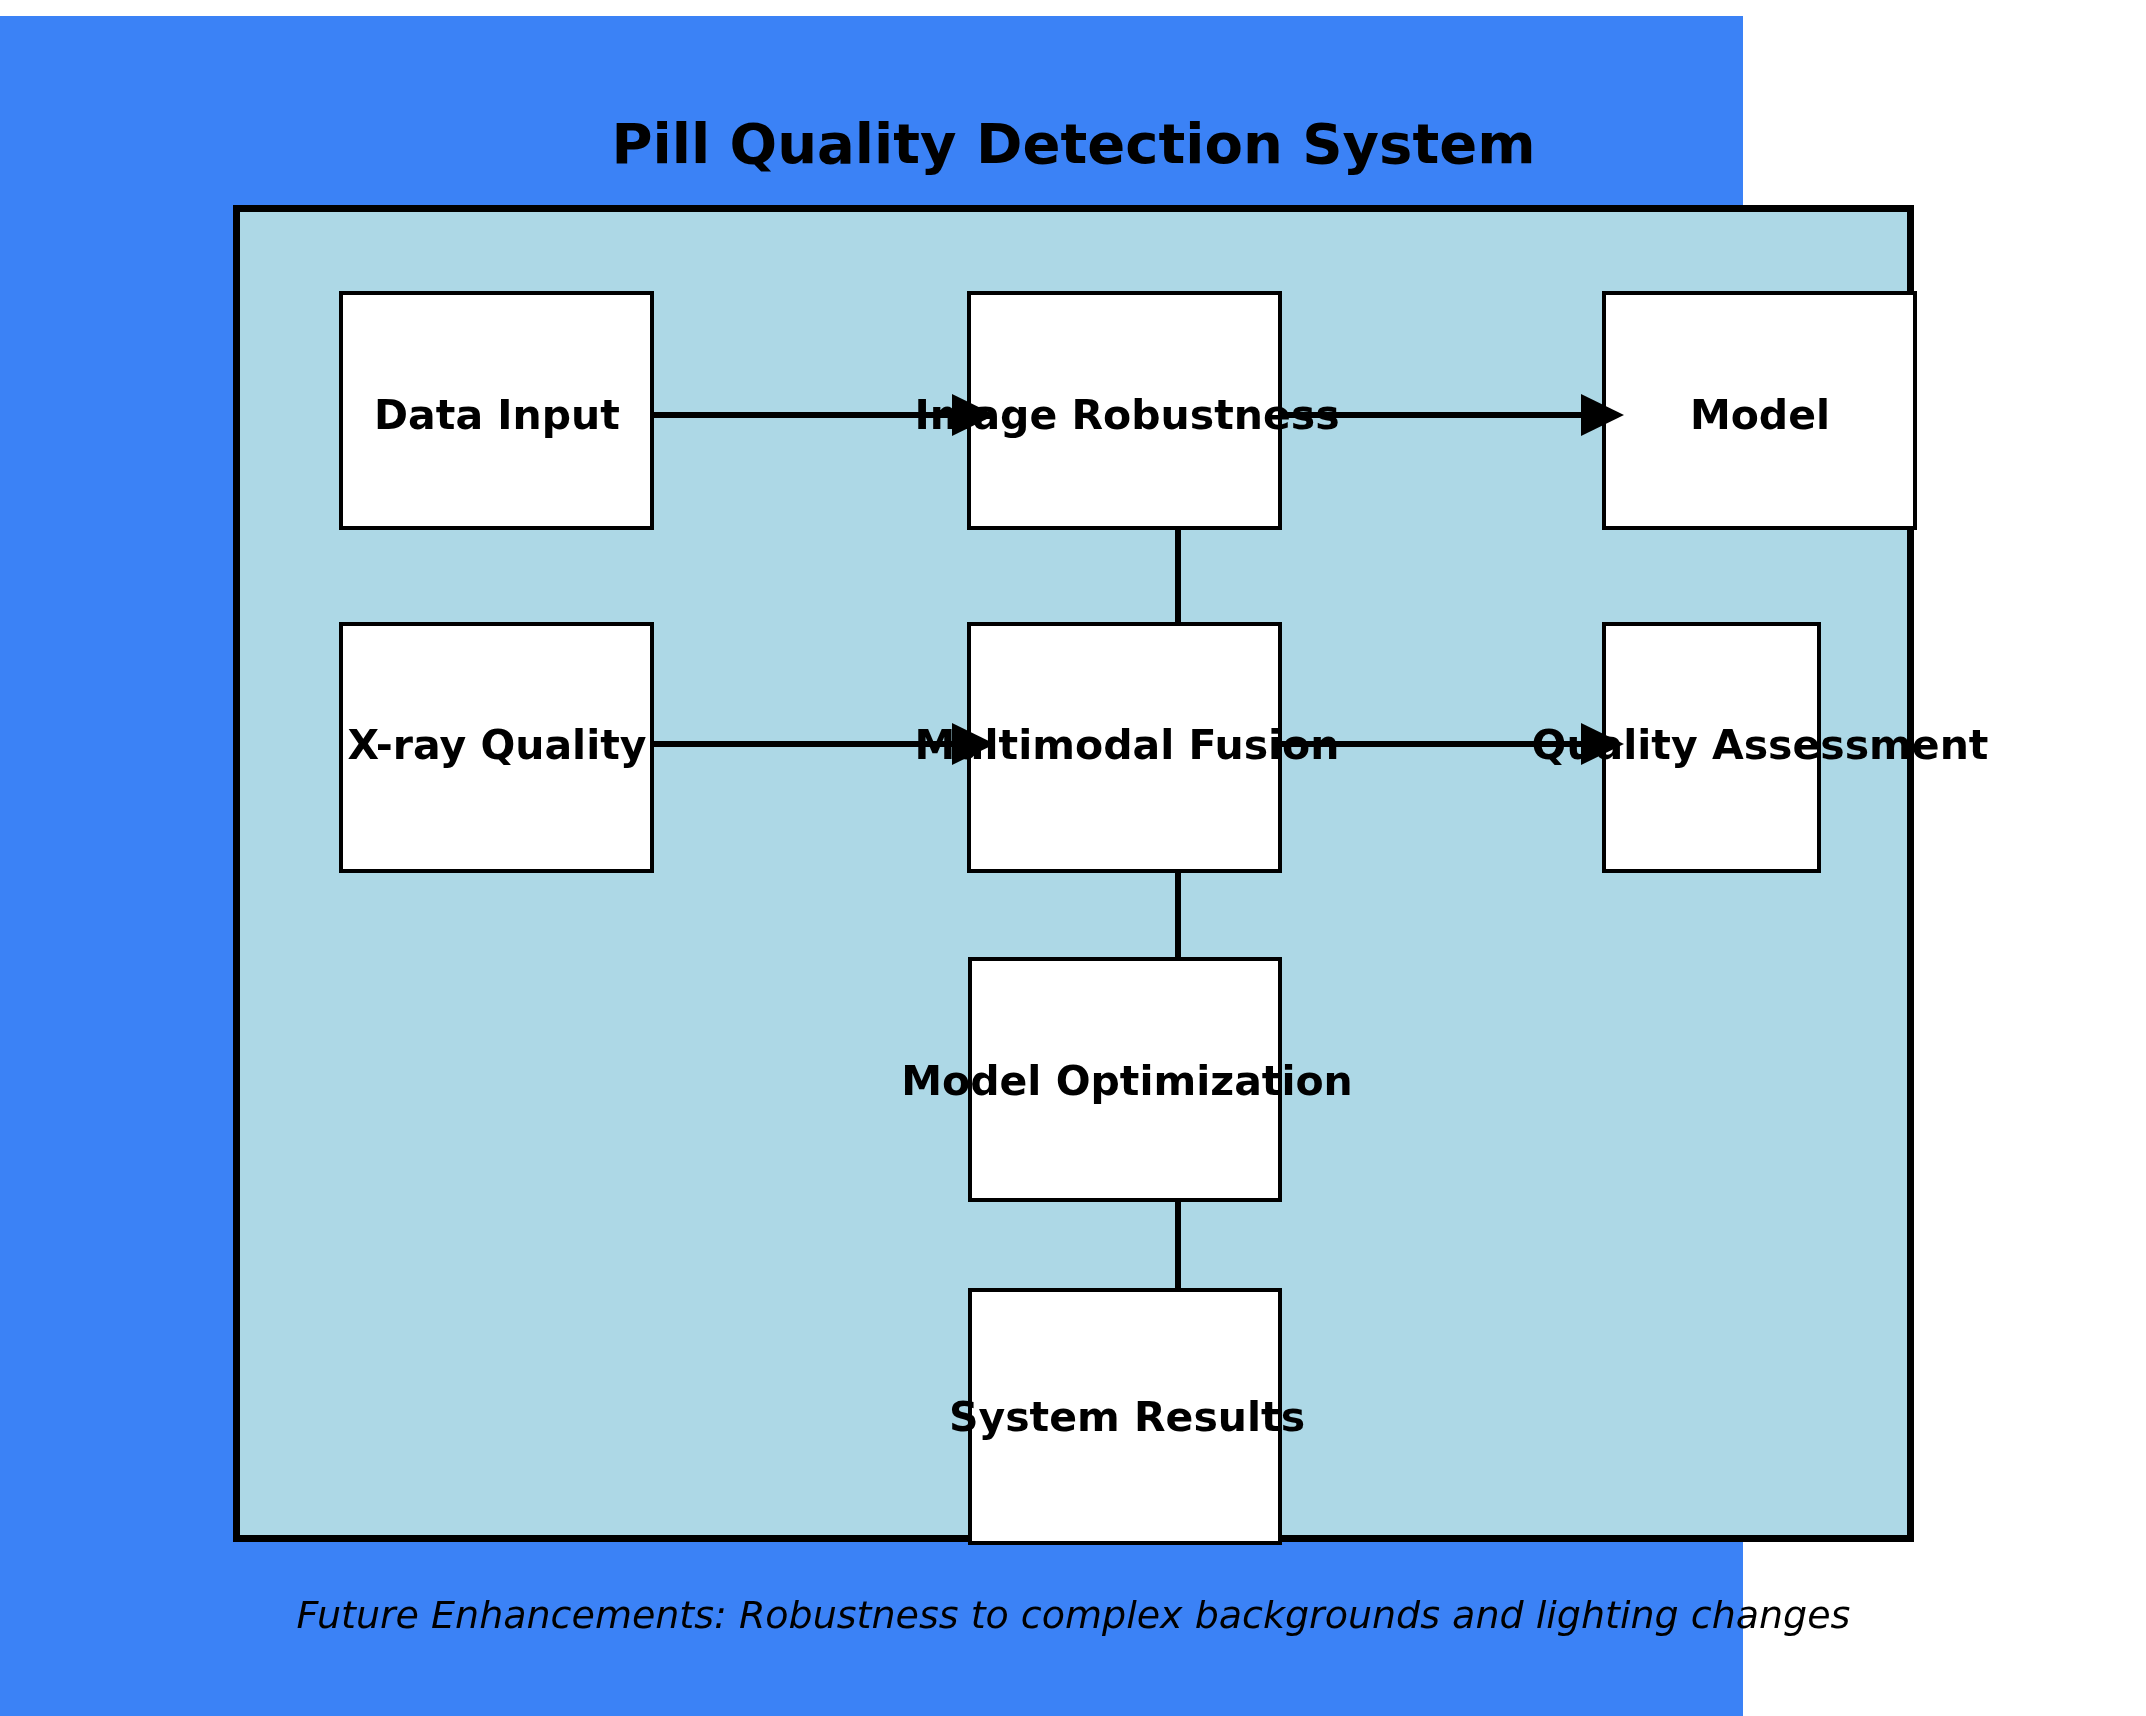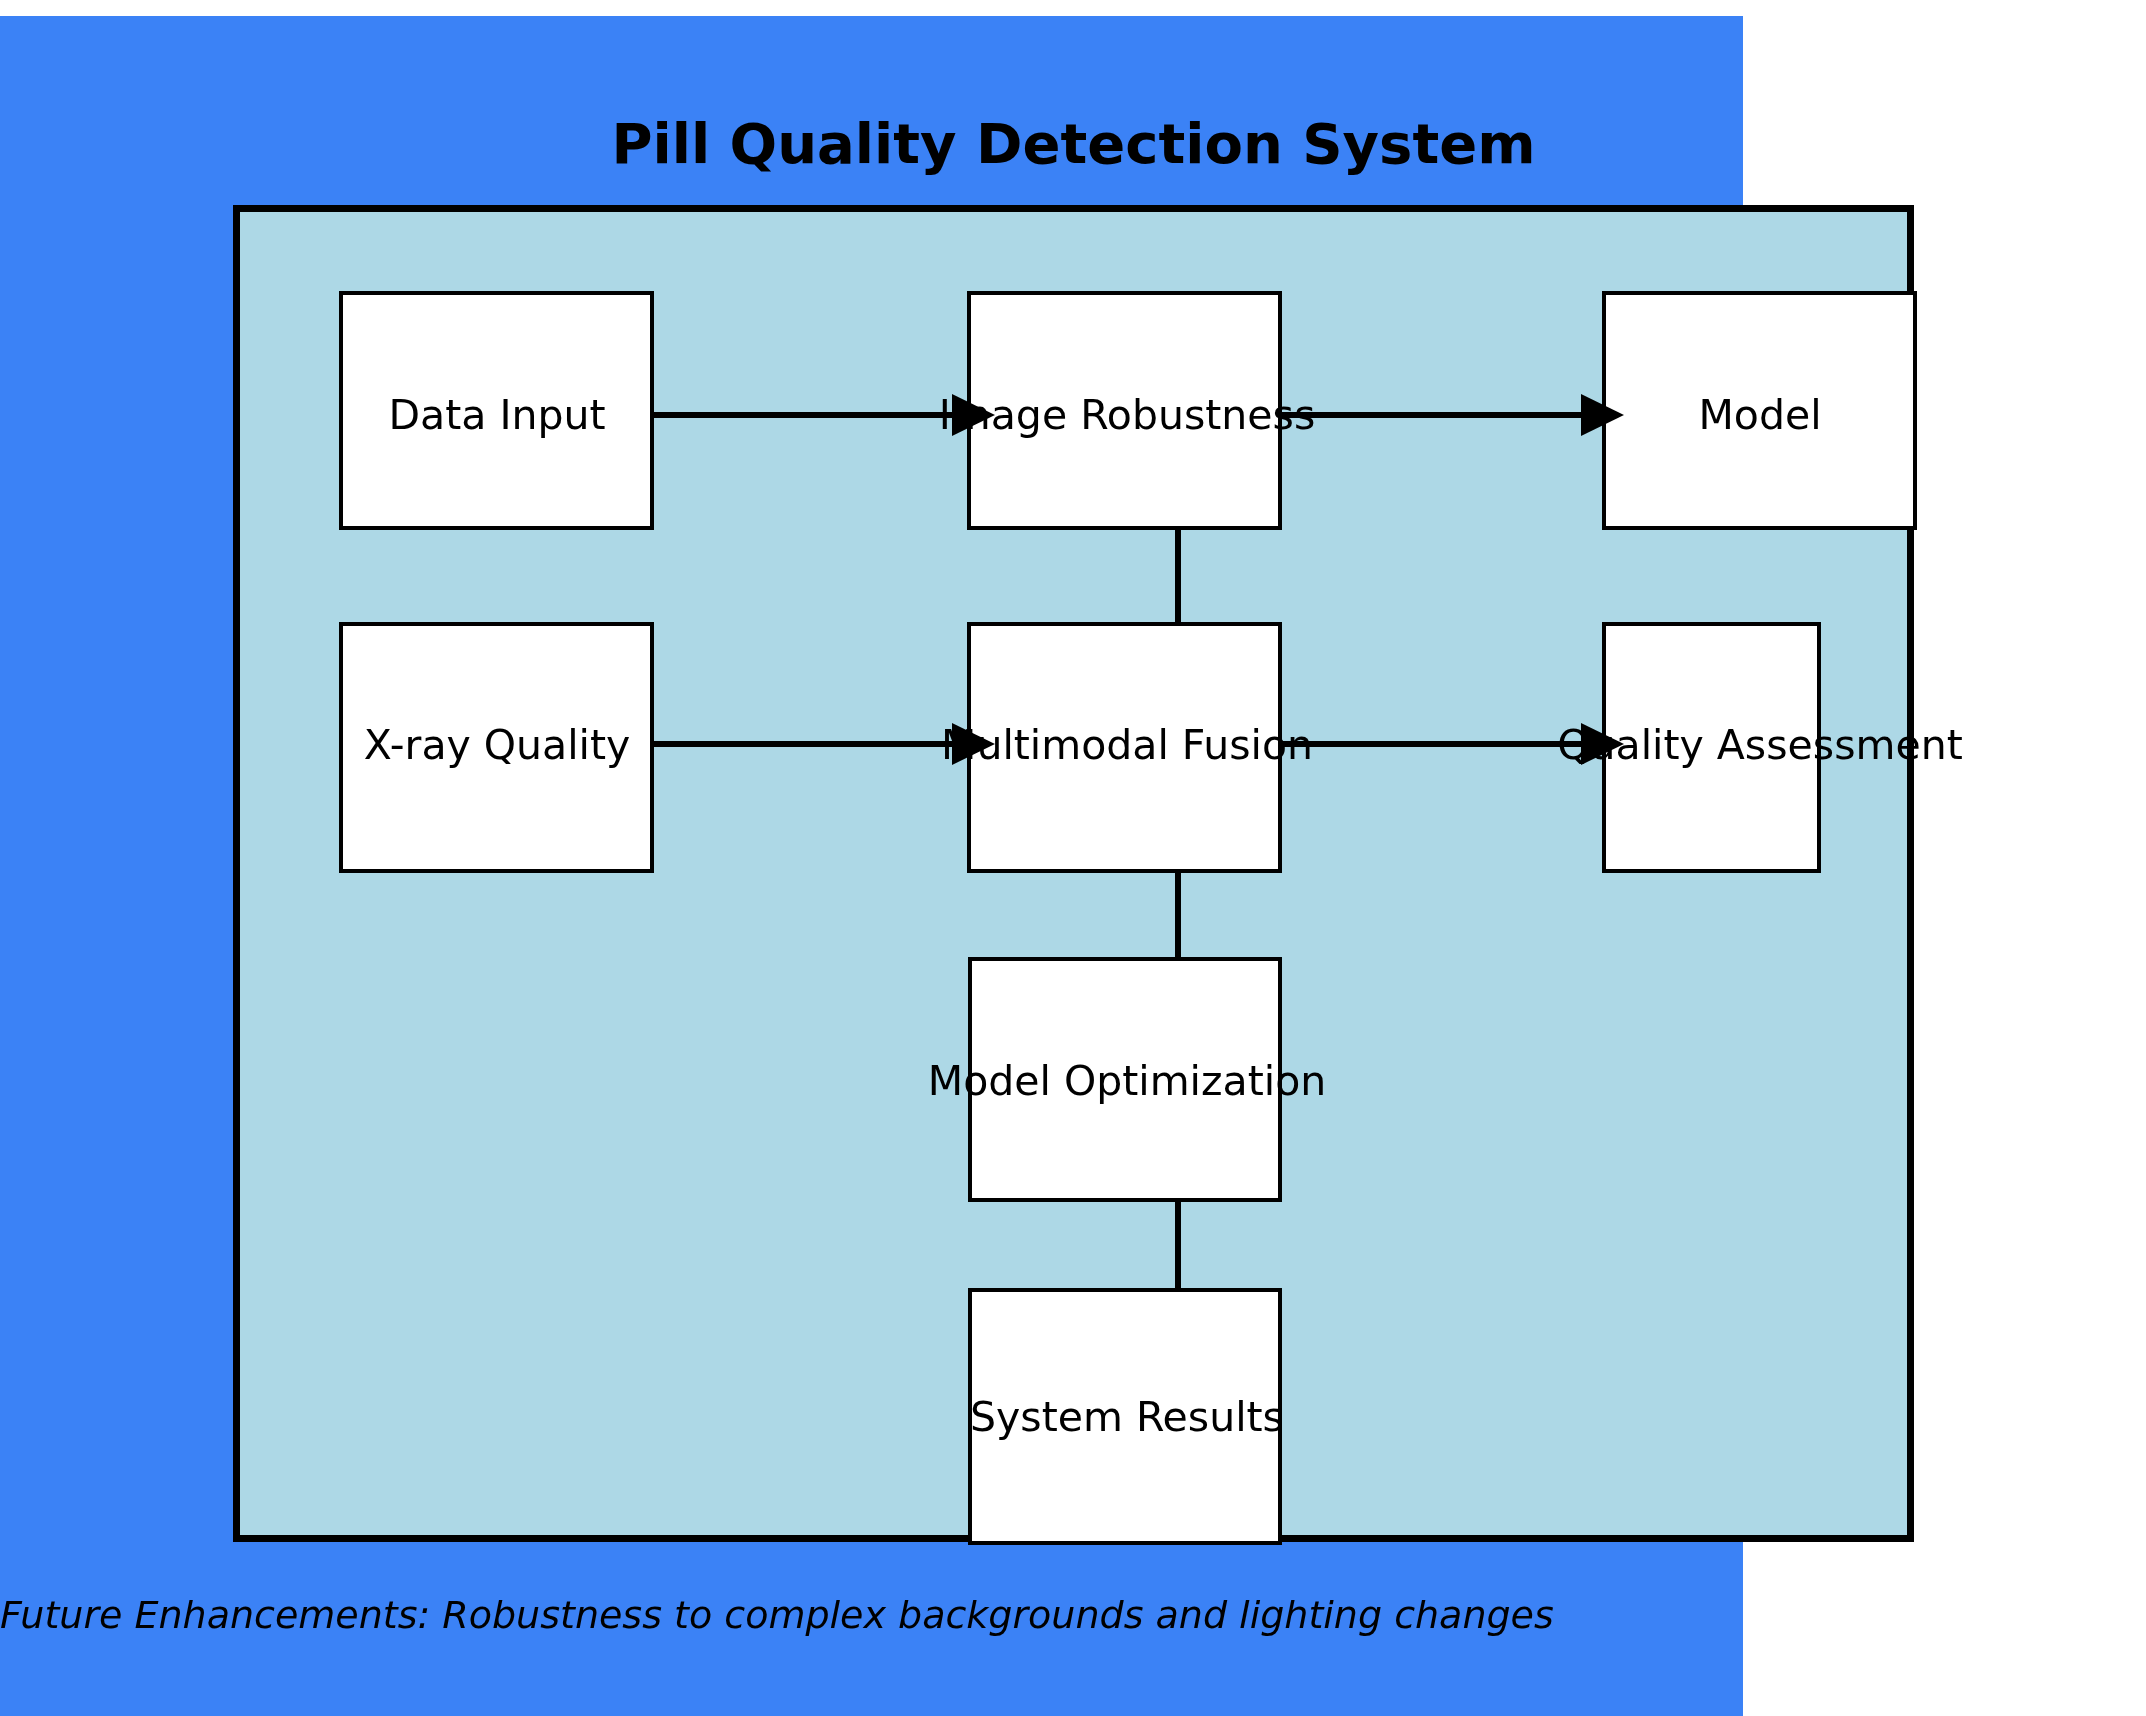--- a/index.html
+++ b/index.html
@@ -63,20 +63,21 @@
     left: 50%;
     top: 50%;
     transform: translate(-50%, -50%);
     white-space: nowrap;
     font-family: "DejaVu Sans", sans-serif;
     font-size: 41px;
     color: #000000;
     line-height: 1;
     z-index: 9;
     pointer-events: none;
+    font-weight: bold;
   }
 
   
   #node-data-input        { left: 339px;  top: 275px;  width: 315px;  height: 239px; }
   #node-image-processing  { left: 967px; top: 275px;  width: 315px;  height: 239px; }
   #node-model             { left: 1602px; top: 275px;  width: 315px;  height: 239px; }
   #node-xray-imaging      { left: 339px;  top: 606px;  width: 315px;  height: 251px; }
   #node-multimodal-fusion { left: 967px; top: 606px;  width: 315px;  height: 251px; }
   #node-quality-assessment{ left: 1602px; top: 606px;  width: 219px;  height: 251px; }
   #node-model-optimization{ left: 968px; top: 941px; width: 314px;  height: 245px; }
@@ -122,21 +123,21 @@
   #conn-mf-mo-line  { left: 1175px; top: 853px; height: 91px; }
   
   #conn-mo-or-line  { left: 1175px; top: 1182px; height: 94px; }
 
   
   .footer-note {
     position: absolute;
     left: 0;
     top: 1577px;
     width: 2147px;
-    text-align: left;
+    text-align: center;
     font-family: "DejaVu Sans", sans-serif;
     font-size: 38px;
     font-style: italic;
     color: #000000;
     white-space: nowrap;
   }
 </style>
 </head>
 <body>
 

